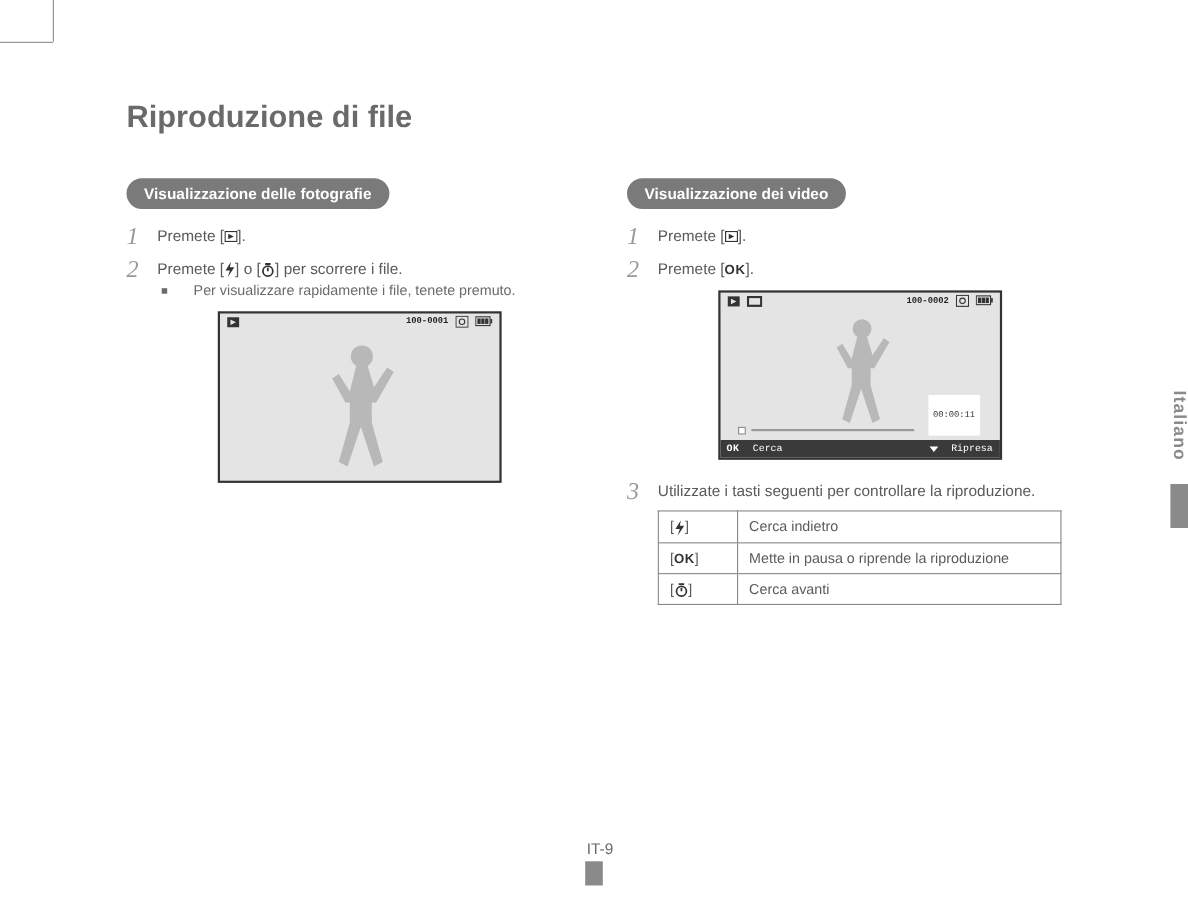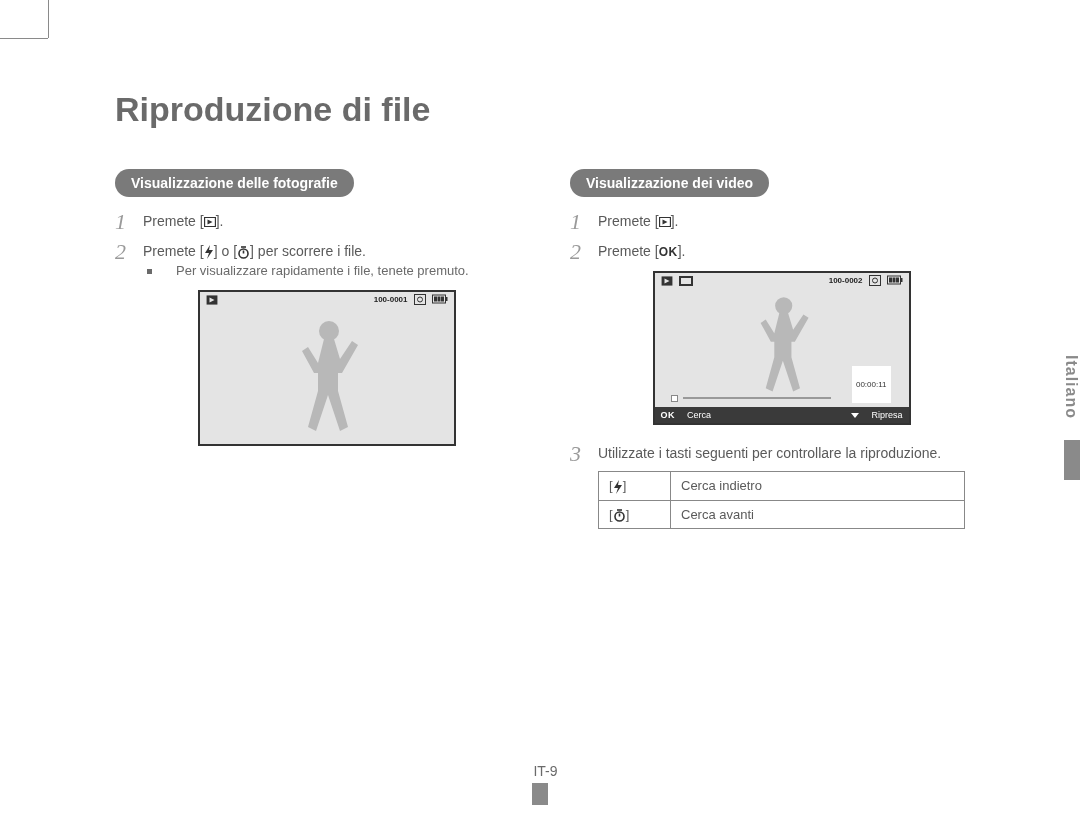--- a/index.html
+++ b/index.html
@@ -11,21 +11,21 @@
     color: #5a5a5a;
     position: relative;
   }
   .edge-v { position: absolute; top: 0; height: 38px; width: 1px; background: #8a8a8a; }
   .edge-h { position: absolute; left: 0; width: 48px; height: 1px; background: #8a8a8a; top: 38px; }
   .page {
     position: absolute;
     left: 115px; right: 115px; top: 90px; bottom: 30px;
   }
   h1.title {
-    font-size: 34px;
+    font-size: 28px;
     color: #6a6a6a;
     font-weight: bold;
     margin-bottom: 40px;
   }
   .columns {
     display: flex;
     gap: 60px;
   }
   .col { flex: 1; }
   .pill {
@@ -70,20 +70,21 @@
     vertical-align: middle;
     align-items: center;
     justify-content: center;
   }
   .screen {
     margin: 12px auto 0 auto;
     border: 2px solid #333;
     background: #e4e4e4;
     width: 258px;
     position: relative;
+    font-family: Liberation Mono, monospace;
   }
   .screen-top {
     height: 16px;
     position: relative;
     font-size: 8px;
     color: #222;
   }
   .screen-body {
     height: 136px;
     position: relative;
@@ -337,20 +338,24 @@
           <div>Utilizzate i tasti seguenti per controllare la riproduzione.</div>
           <table class="ctrl">
             <tbody>
                 <tr>
               <td>[<span class="icon">
                       <svg width="10" height="14" viewBox="0 0 10 14">
                         <polygon points="6,0 1,8 5,8 3,14 9,5 5,5" fill="#333"></polygon>
                       </svg>
                     </span>]</td>
               <td>Cerca indietro</td>
+            </tr>
+            <tr>
+              <td>[<span class="ok-bold">OK</span>]</td>
+              <td>Mette in pausa o riprende la riproduzione</td>
             </tr>
             <tr>
               <td>[<span class="icon">
                       <svg width="13" height="13" viewBox="0 0 13 13">
                         <circle cx="6.5" cy="7.5" r="4.5" fill="none" stroke="#333" stroke-width="1.6"></circle>
                         <line x1="6.5" y1="7.5" x2="6.5" y2="4.5" stroke="#333" stroke-width="1.6"></line>
                         <line x1="4" y1="1" x2="9" y2="1" stroke="#333" stroke-width="1.6"></line>
                       </svg>
                     </span>]</td>
               <td>Cerca avanti</td>

